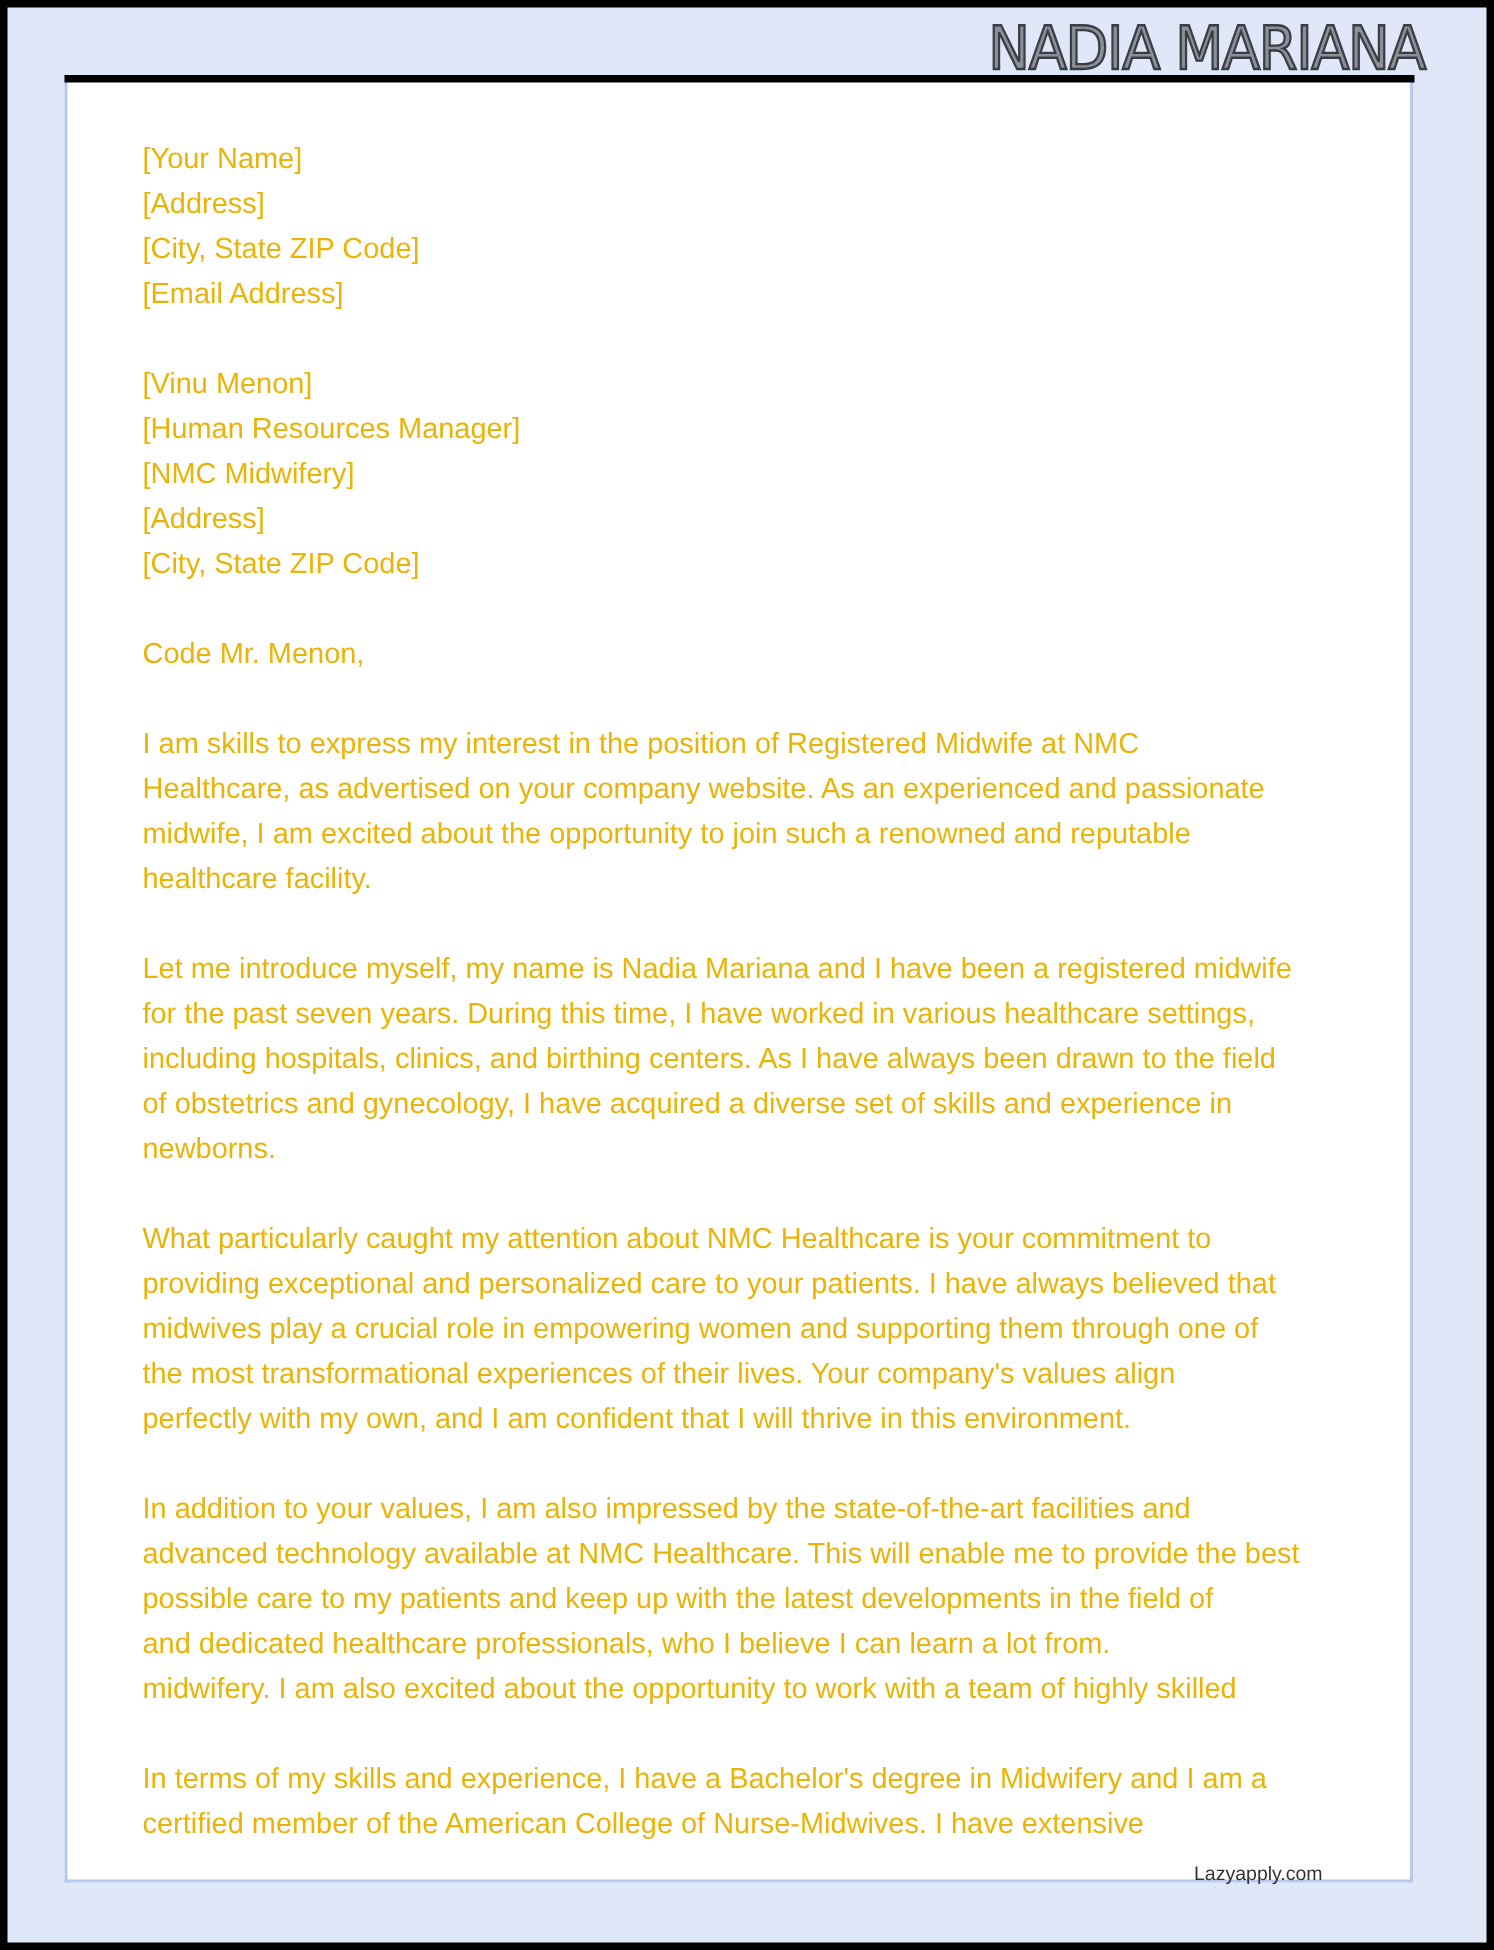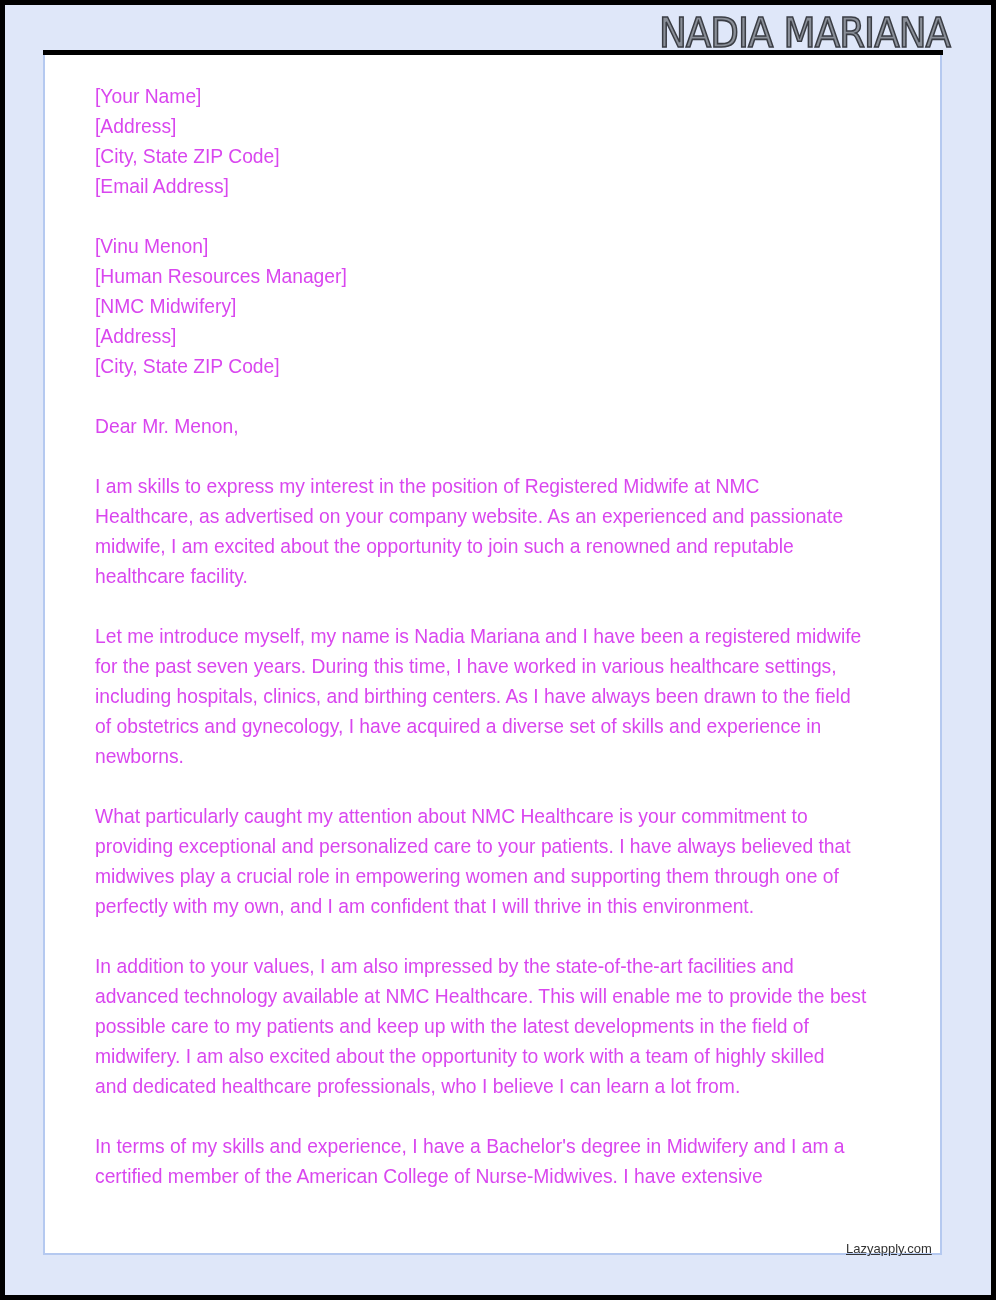--- a/index.html
+++ b/index.html
@@ -26,29 +26,29 @@
     .page {
       position: absolute; left: 43px; top: 50px; width: 899px; height: 1205px;
       background: #fff;
       border-left: 2px solid #b5c9f0; border-right: 2px solid #b5c9f0; border-bottom: 2px solid #b5c9f0;
       box-sizing: border-box;
     }
     .page-topbar {
       position: absolute; left: 43px; top: 50px; width: 900px; height: 5px; background: #000;
     }
     .letter {
-      position: absolute; left: 95px; top: 82px; width: 820px;
-      font-size: 19.3px; line-height: 30px; color: #d946ef;
+      position: absolute; left: 95px; top: 92px; width: 820px;
+      font-size: 19.3px; line-height: 30px; color: #eab308;
       white-space: nowrap;
     }
     .letter .line { display: block; height: 30px; }
     .letter .gap { display: block; height: 30px; }
     .watermark {
-      position: absolute; left: 846px; top: 1240px;
-      font-size: 13px; color: #333; line-height: 18px; text-decoration: underline;
+      position: absolute; left: 796px; top: 1240px;
+      font-size: 13px; color: #333; line-height: 18px;
     }
   </style>
 </head>
 <body>
 
 <div class="frame"></div>
 
 <div class="name-title">NADIA MARIANA</div>
 
 <div class="page"></div>
@@ -63,50 +63,51 @@
   </div>
   <span class="gap"></span>
   <div>
     <span class="line">[Vinu Menon]</span>
     <span class="line">[Human Resources Manager]</span>
     <span class="line">[NMC Midwifery]</span>
     <span class="line">[Address]</span>
     <span class="line">[City, State ZIP Code]</span>
   </div>
   <span class="gap"></span>
-  <span class="line">Dear Mr. Menon,</span>
+  <span class="line">Code Mr. Menon,</span>
   <span class="gap"></span>
   <div>
     <span class="line">I am skills to express my interest in the position of Registered Midwife at NMC</span>
     <span class="line">Healthcare, as advertised on your company website. As an experienced and passionate</span>
     <span class="line">midwife, I am excited about the opportunity to join such a renowned and reputable</span>
     <span class="line">healthcare facility.</span>
   </div>
   <span class="gap"></span>
   <div>
     <span class="line">Let me introduce myself, my name is Nadia Mariana and I have been a registered midwife</span>
     <span class="line">for the past seven years. During this time, I have worked in various healthcare settings,</span>
     <span class="line">including hospitals, clinics, and birthing centers. As I have always been drawn to the field</span>
     <span class="line">of obstetrics and gynecology, I have acquired a diverse set of skills and experience in</span>
     <span class="line">newborns.</span>
   </div>
   <span class="gap"></span>
   <div>
     <span class="line">What particularly caught my attention about NMC Healthcare is your commitment to</span>
     <span class="line">providing exceptional and personalized care to your patients. I have always believed that</span>
     <span class="line">midwives play a crucial role in empowering women and supporting them through one of</span>
+    <span class="line">the most transformational experiences of their lives. Your company's values align</span>
     <span class="line">perfectly with my own, and I am confident that I will thrive in this environment.</span>
   </div>
   <span class="gap"></span>
   <div>
     <span class="line">In addition to your values, I am also impressed by the state-of-the-art facilities and</span>
     <span class="line">advanced technology available at NMC Healthcare. This will enable me to provide the best</span>
     <span class="line">possible care to my patients and keep up with the latest developments in the field of</span>
+    <span class="line">and dedicated healthcare professionals, who I believe I can learn a lot from.</span>
     <span class="line">midwifery. I am also excited about the opportunity to work with a team of highly skilled</span>
-    <span class="line">and dedicated healthcare professionals, who I believe I can learn a lot from.</span>
   </div>
   <span class="gap"></span>
   <div>
     <span class="line">In terms of my skills and experience, I have a Bachelor's degree in Midwifery and I am a</span>
     <span class="line">certified member of the American College of Nurse-Midwives. I have extensive</span>
   </div>
 </div>
 
 <div class="watermark">Lazyapply.com</div>
 

